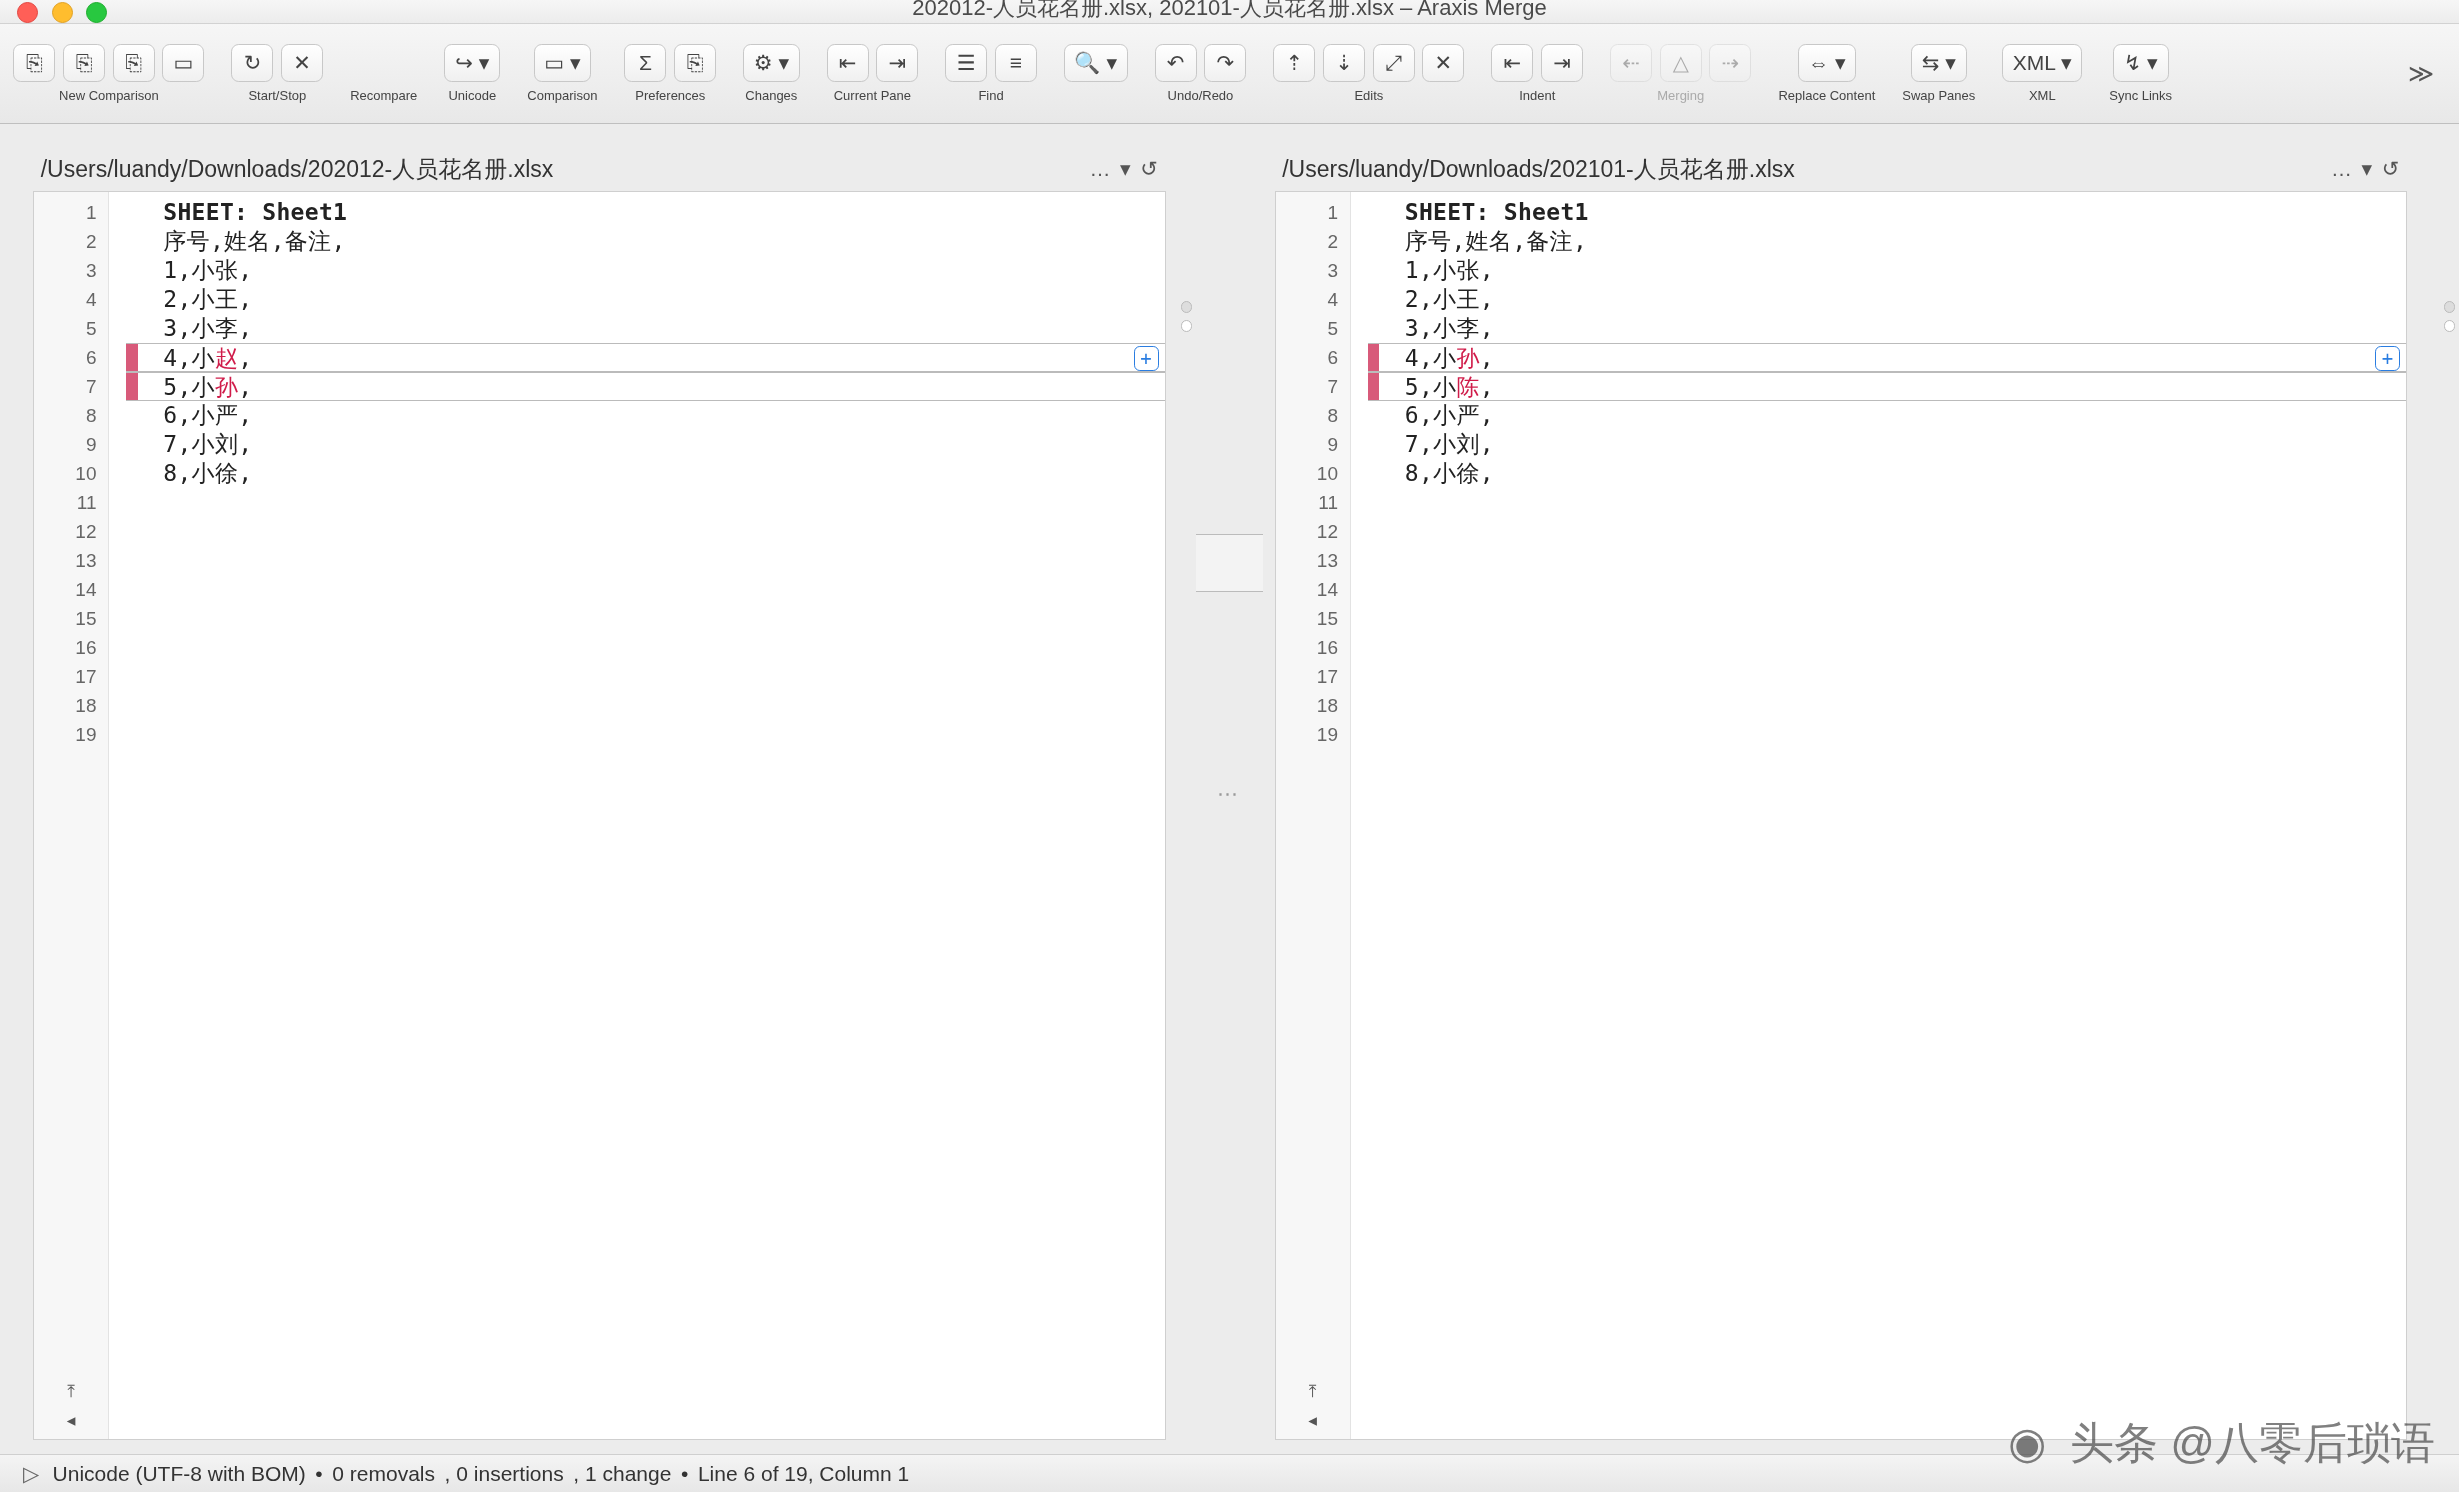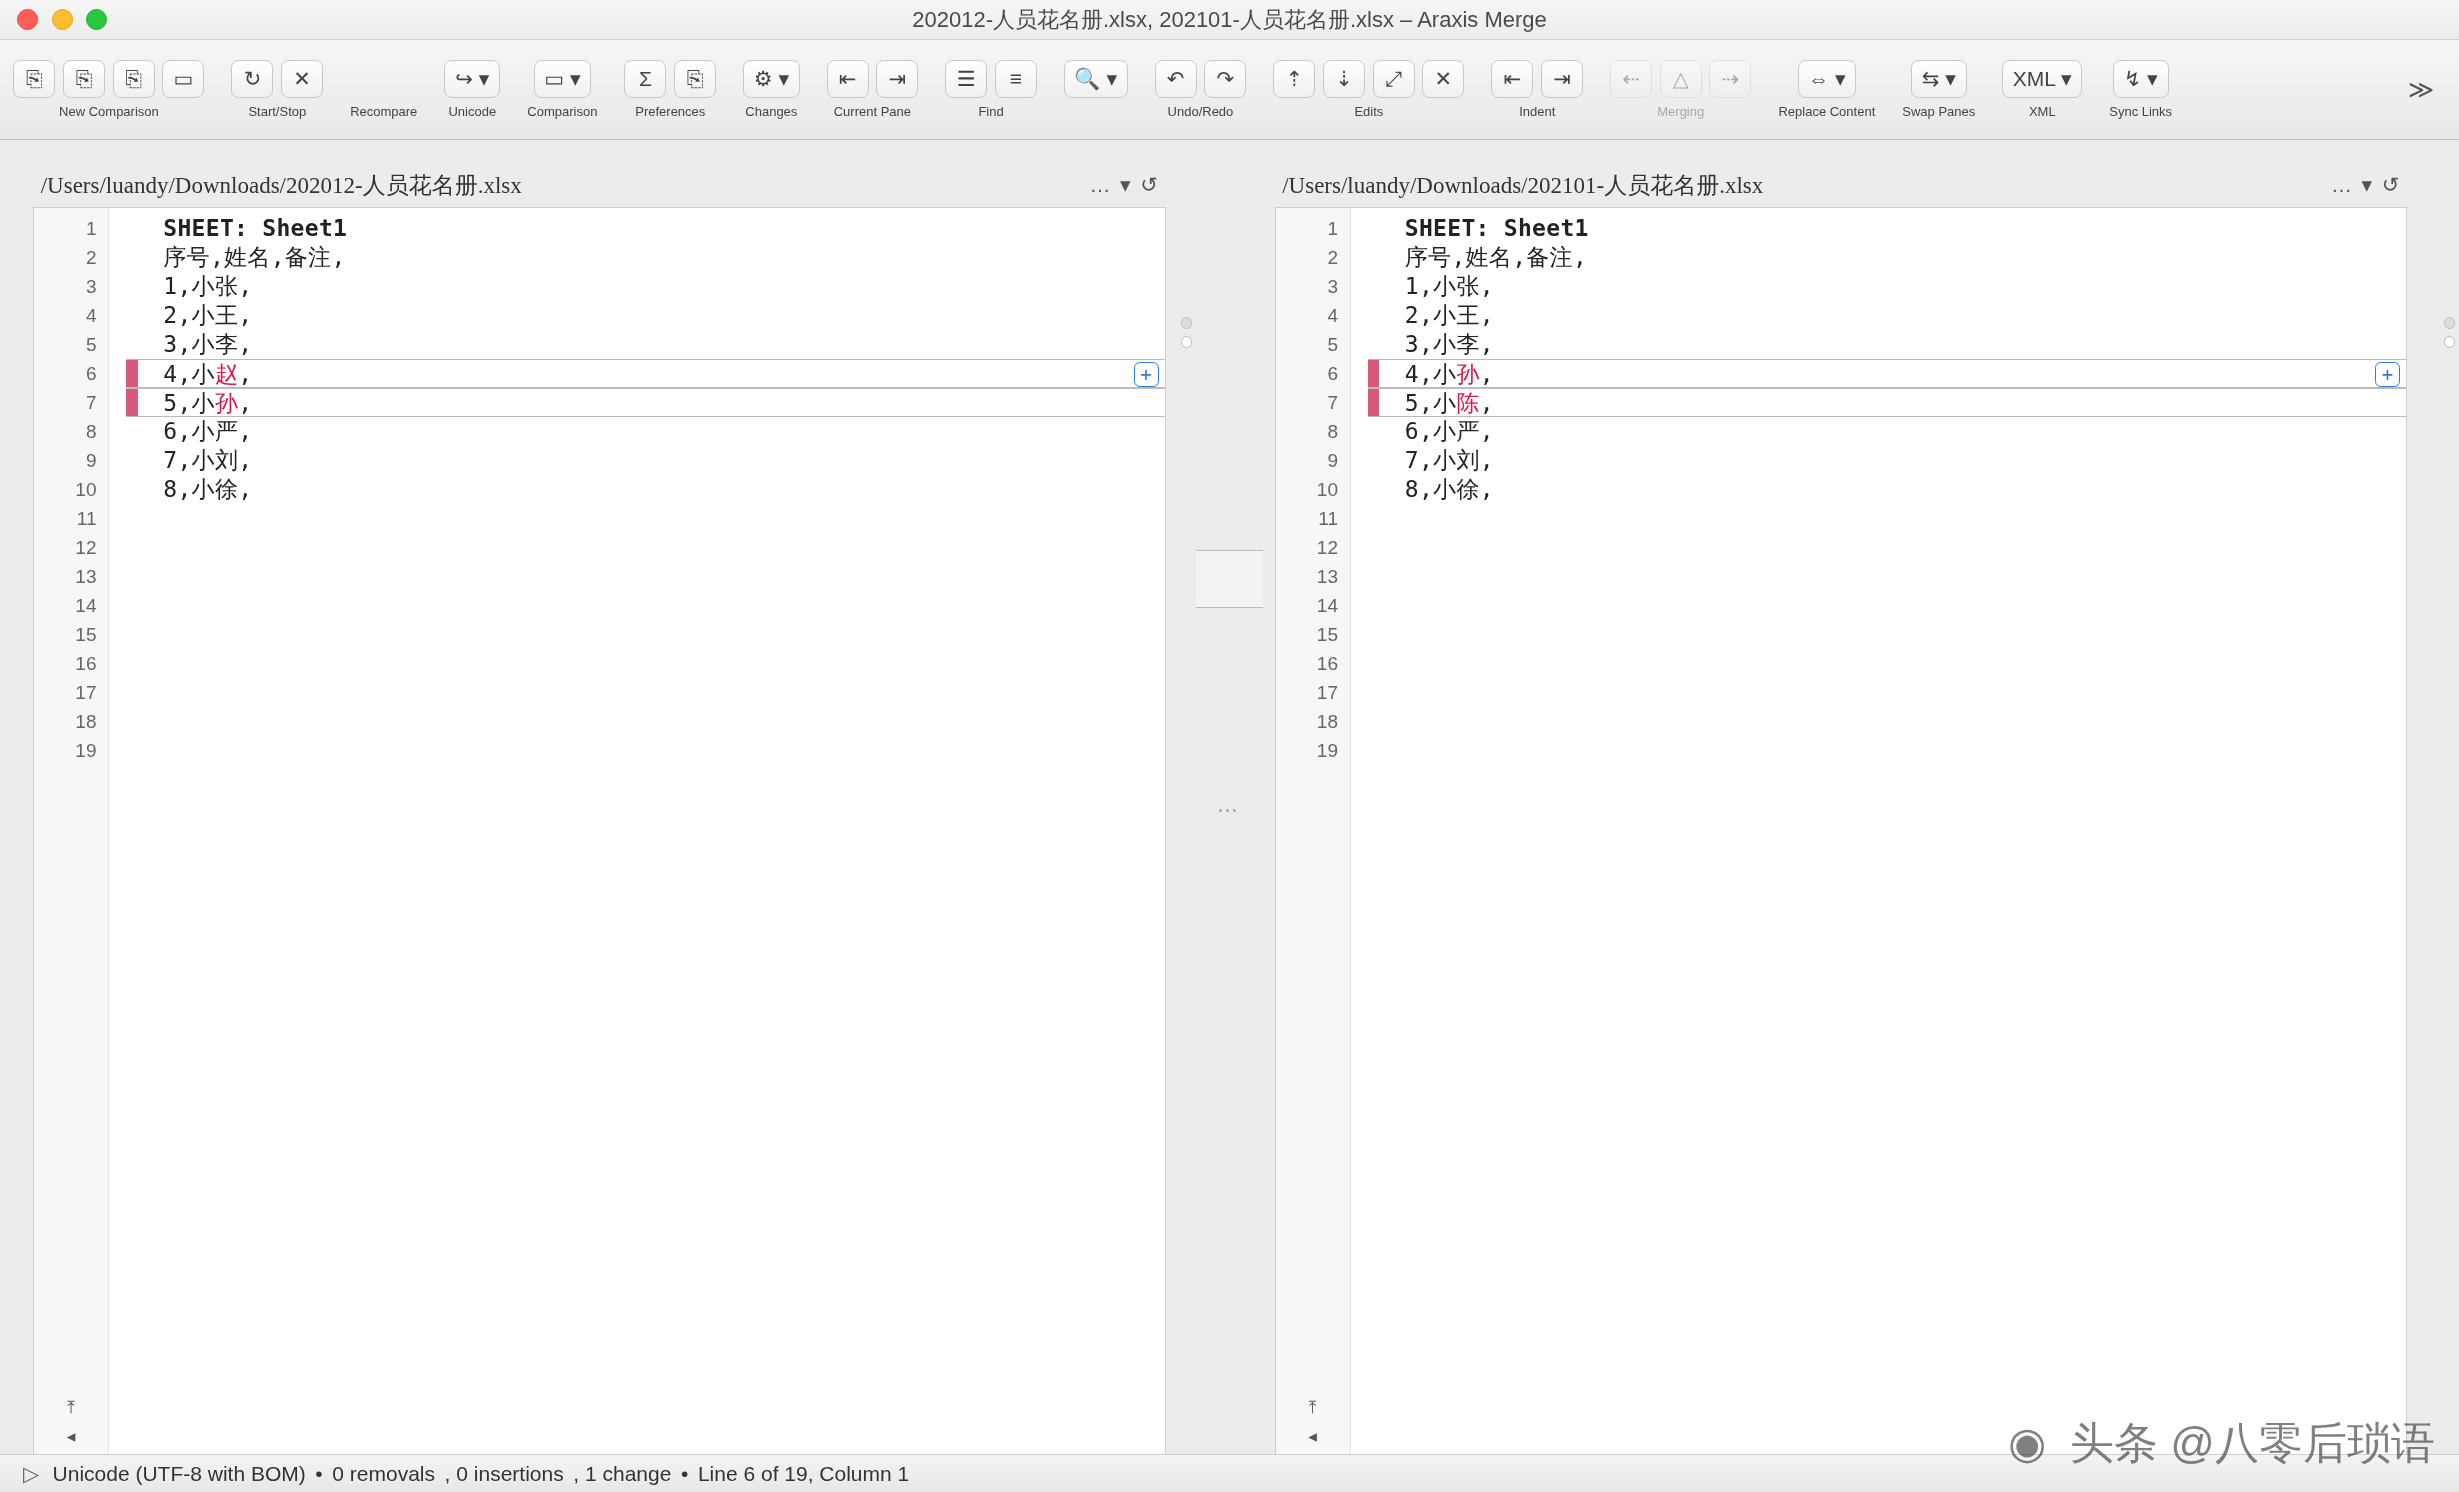--- a/index.html
+++ b/index.html
@@ -4,24 +4,24 @@
 <style>
 * { margin: 0; padding: 0; box-sizing: border-box; }
 body {
   width: 2459px;
   height: 1493px;
   font-family: -apple-system, "Helvetica Neue", Arial, sans-serif;
   background: #ececec;
   overflow: hidden;
 }
 .titlebar {
-  height: 40px;
+  height: 24px;
   background: linear-gradient(#f6f6f6, #ececec);
   display: flex;
-  align-items: center;
+  align-items: flex-end;
   position: relative;
   border-bottom: 1px solid #d2d2d2;
 }
 .traffic { position: absolute; left: 17.3px; display: flex; gap: 13.4px; }
 .tl { width: 21px; height: 21px; border-radius: 50%; }
 .tl.r { background: #ff5f57; border: 1px solid #e24640; }
 .tl.y { background: #ffbd2e; border: 1px solid #e1a123; }
 .tl.g { background: #28c840; border: 1px solid #1dad2c; }
 .title { flex: 1; text-align: center; font-size: 22px; color: #4a4a4a; }
 
@@ -65,21 +65,21 @@
 .pane-wrap { flex: 1; display: flex; flex-direction: column; padding: 0 11.5px 0 33px; }
 .pane-wrap.right { padding: 0 33px 0 11.5px; }
 .pathbar {
   height: 44px;
   display: flex;
   align-items: center;
   font-size: 23px;
   color: #333;
   padding: 0 7.7px;
 }
-.pathbar .path { flex: 1; font-family: Liberation Serif, serif; }
+.pathbar .path { flex: 1; }
 .pathbar .ic { margin-left: 9.6px; color: #555; font-size: 21px; display: inline-flex; align-items: center; }
 .editor {
   flex: 1;
   border: 1px solid #cfcfcf;
   background: #fff;
   position: relative;
   display: flex;
   min-height: 0;
 }
 .gutter {

